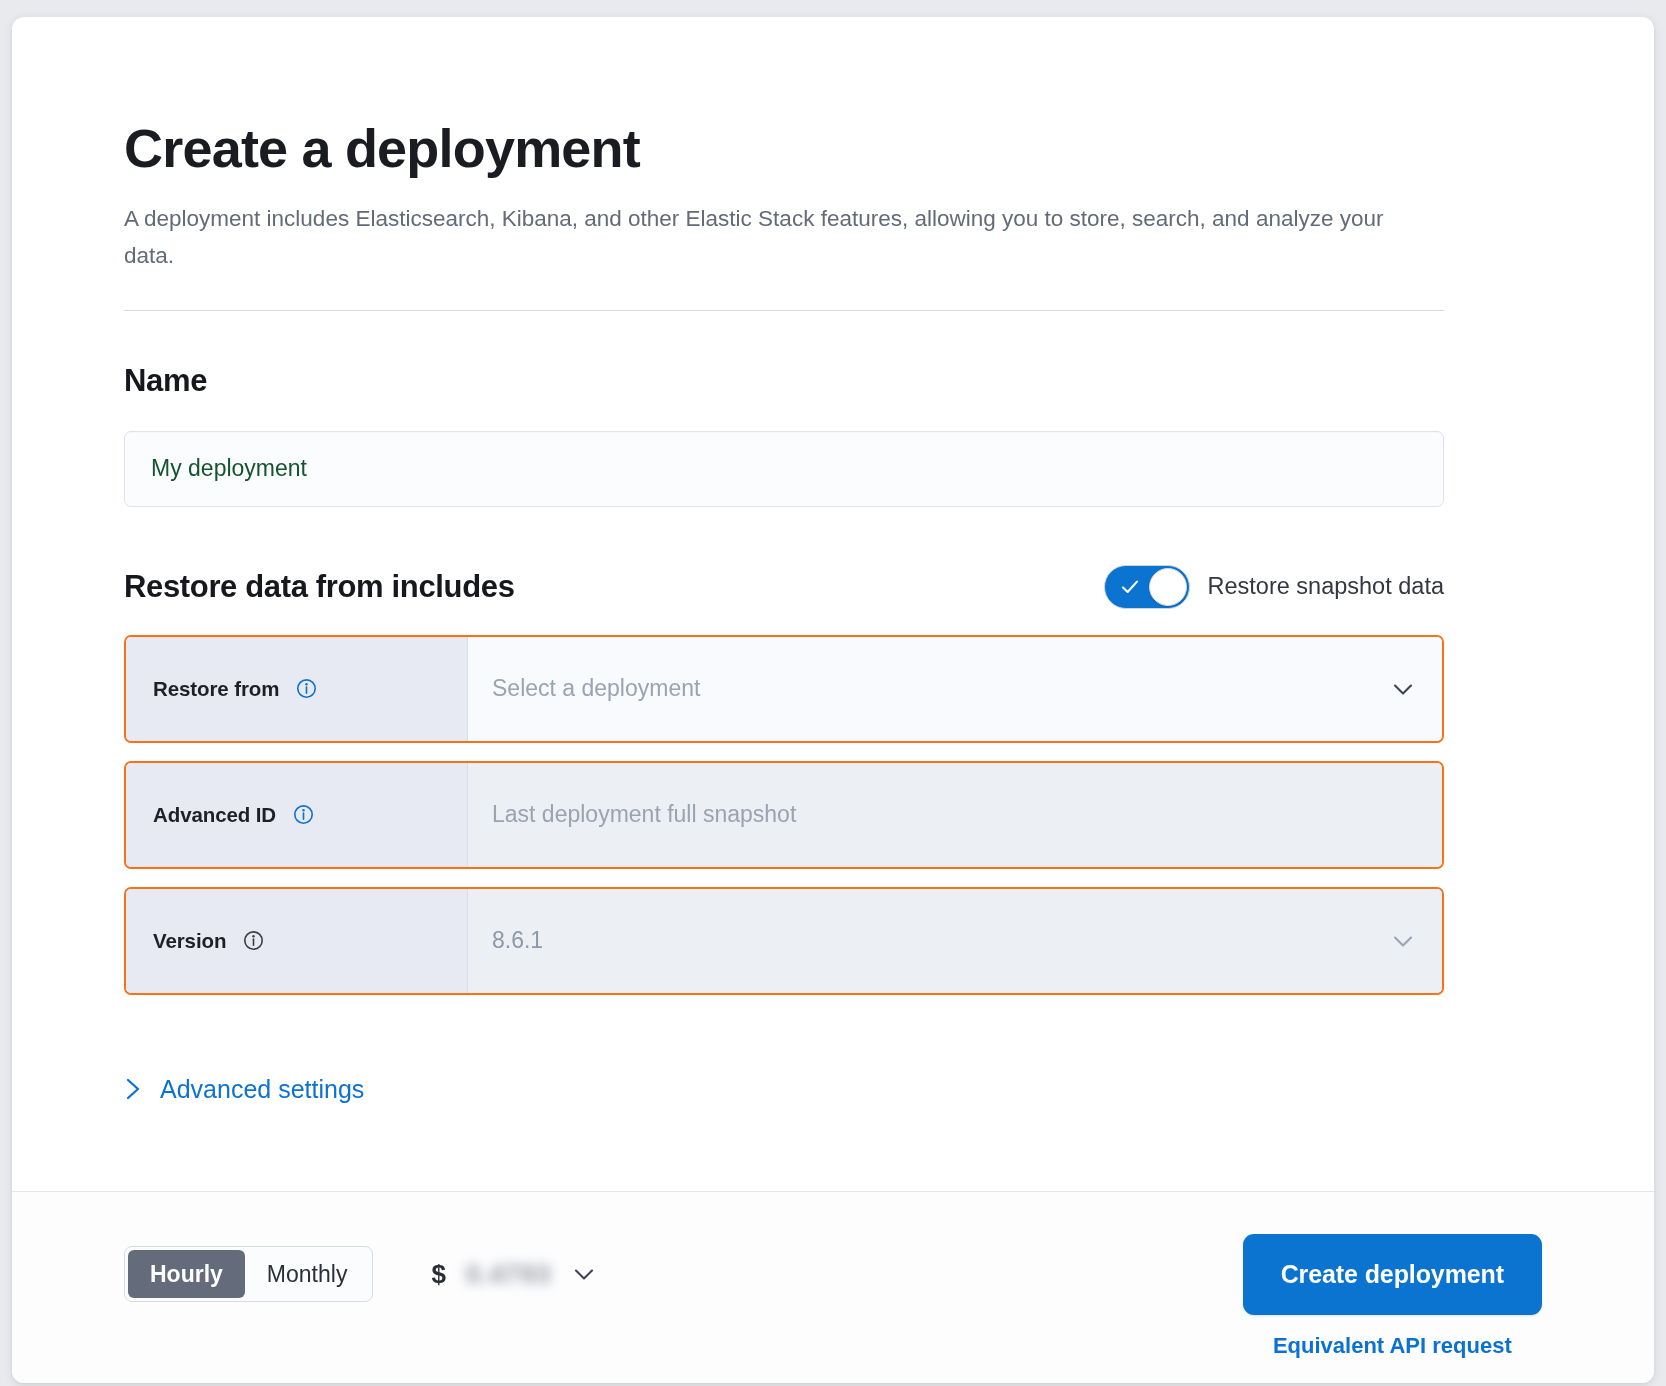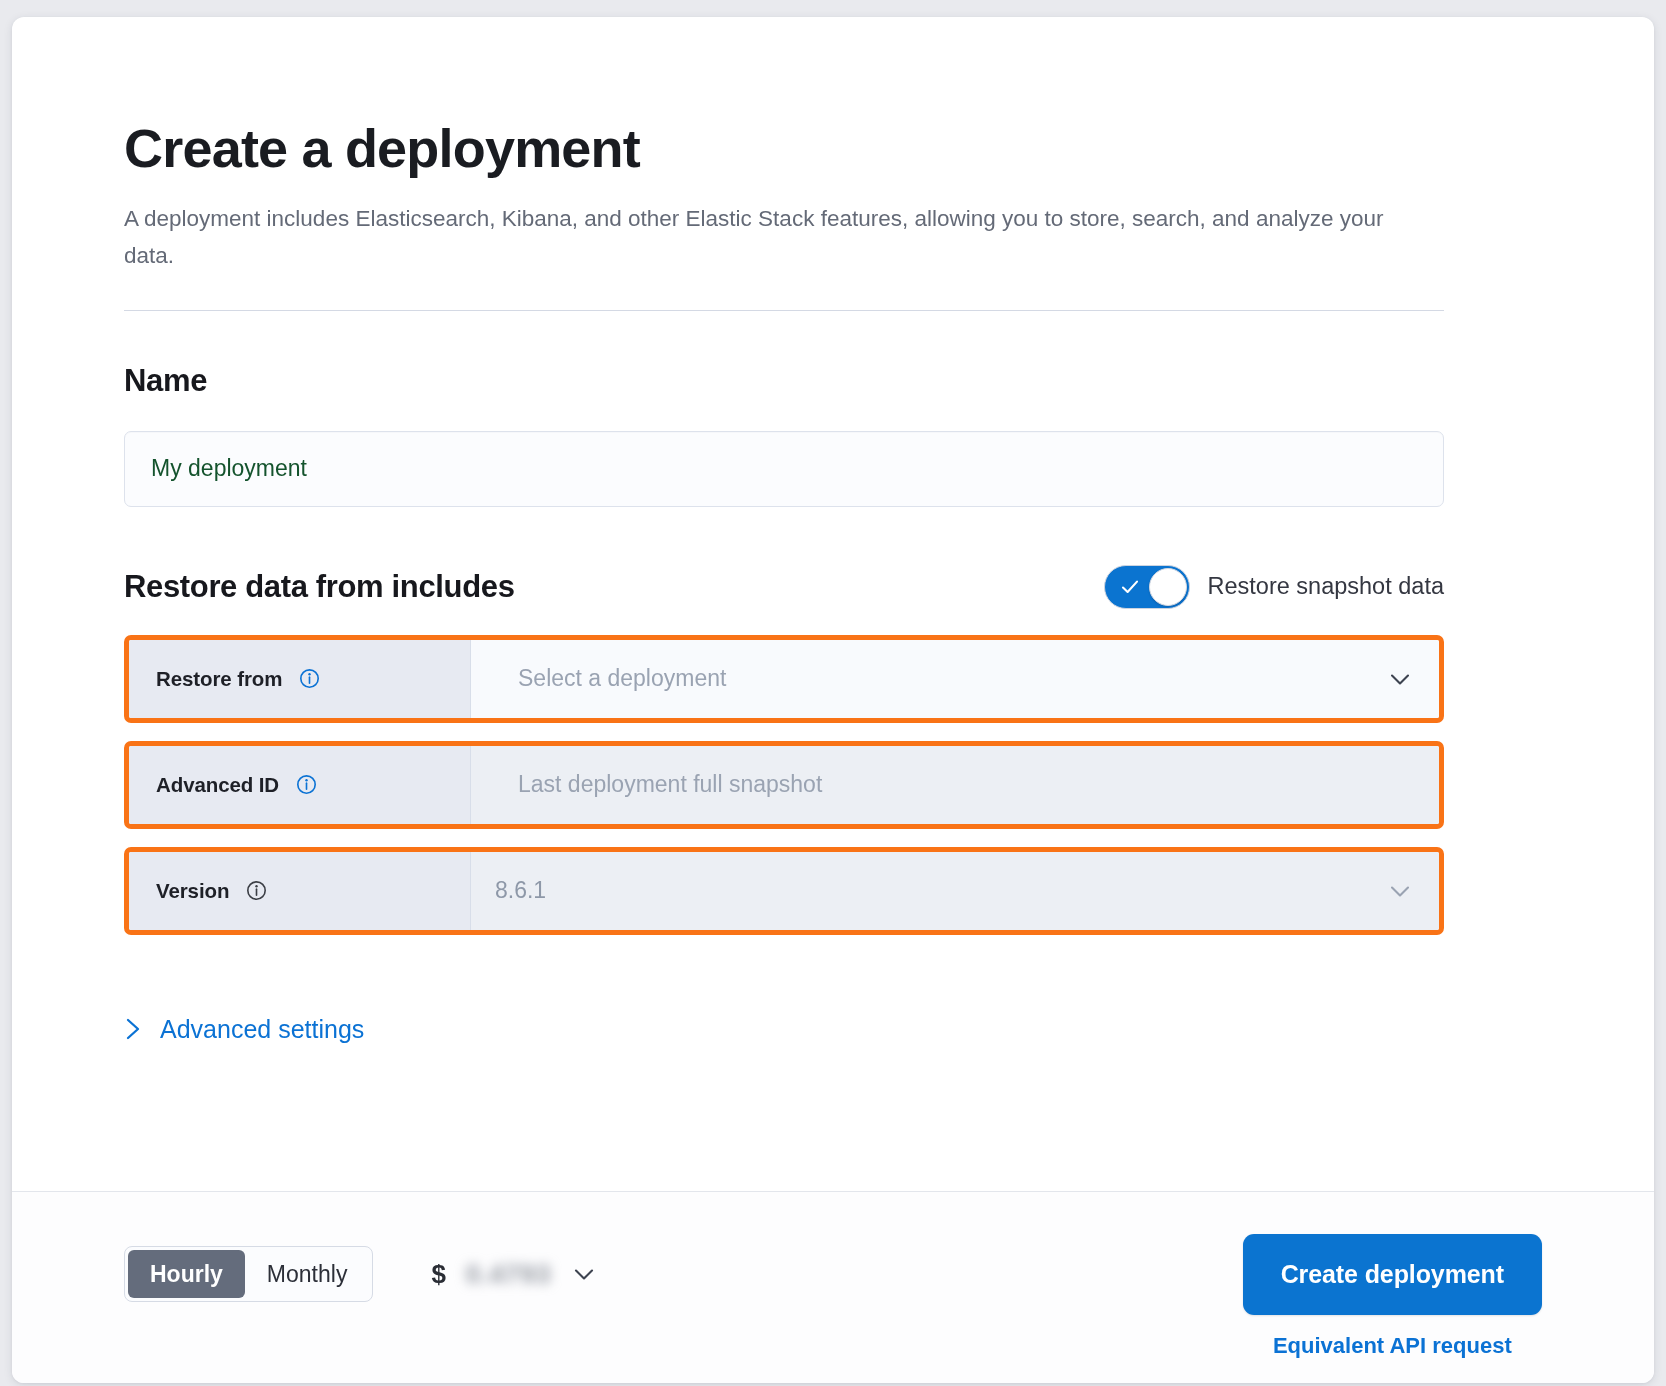--- a/index.html
+++ b/index.html
@@ -148,26 +148,26 @@
   .toggle-label {
     font-size: 23.5px;
     color: #343741;
   }
 
   
   .form-rows { margin-top: 26px; }
 
   .form-row {
     width: 1320px;
-    height: 88px;
+    height: 108px;
     display: flex;
     margin-bottom: 18px;
     border-radius: 7px;
     overflow: hidden;
-    border: 5px solid #f97316;
+    border: 2px solid #f97316;
     justify-content: center;
   }
 
   .form-row .lbl {
     width: 342px;
     flex: none;
     background: #e7eaf2;
     display: flex;
     align-items: center;
     gap: 17px;
@@ -189,21 +189,21 @@
     padding: 0 26px 0 24px;
   }
   .form-row.active .val { background: #f8fafd; }
   .form-row.disabled .val { background: #eceff4; }
   .form-row.disabled .lbl { background: #e7eaf2; }
 
   .val .vtext {
     font-size: 23px;
     color: #57606f;
   }
-  .val .vtext.placeholder { color: #9aa3b2; margin-left: 23px; }
+  .val .vtext.placeholder { color: #9aa3b2; }
   .val .vtext.muted { color: #8e98a8; }
 
   
   .info-icon { width: 21px; height: 21px; display: block; flex: none; }
 
   .chev { width: 26px; height: 26px; display: block; flex: none; }
 
   
   .advanced {
     margin-top: 62px;

